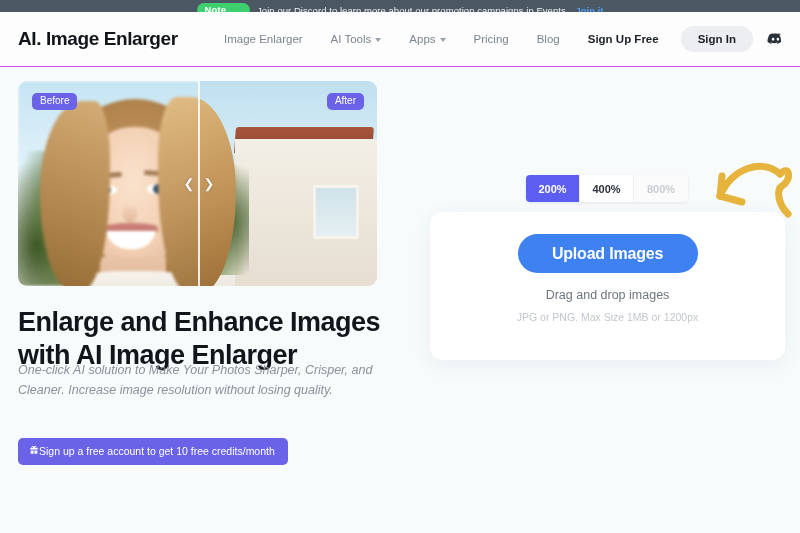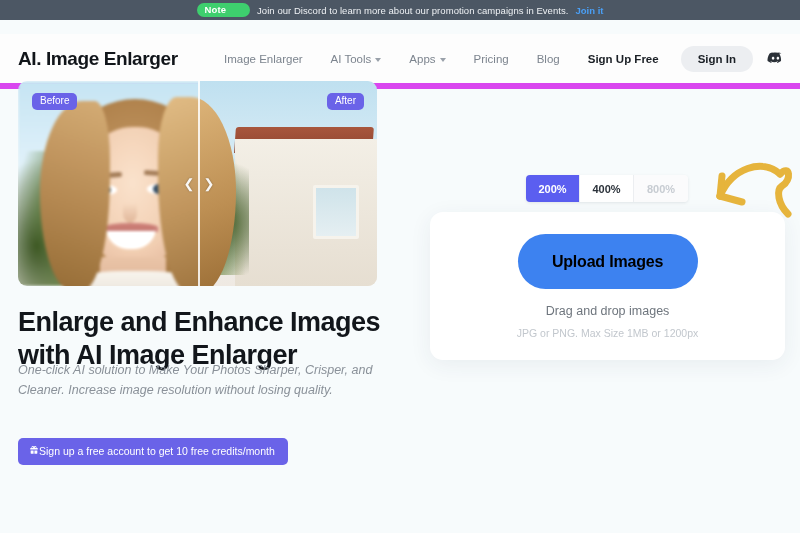--- a/index.html
+++ b/index.html
@@ -30,25 +30,25 @@
     line-height: 1;
     letter-spacing: .1px;
   }
   .banner-text {
     color: #eef1f4; font-size: 9.5px; letter-spacing: .05px; white-space: nowrap;
   }
   .banner-link { color: #4a9ff5; font-size: 9.5px; font-weight: bold; text-decoration: none; }
 
   
   .header {
-    position: absolute; top: 34px; left: 0;
+    position: absolute; top: 12px; left: 0;
     width: 800px; height: 55px;
     background: #fdfdfd;
     display: flex; align-items: center;
-    border-bottom: 6px solid #d946ef;
+    border-bottom: 1px solid #d946ef;
   }
   .logo {
     position: absolute; left: 18px; top: 50%; transform: translateY(-50%);
     font-size: 19px; font-weight: 800; color: #11151a;
     letter-spacing: -0.4px;
     white-space: nowrap;
   }
   .nav {
     position: absolute; right: 12px; top: 50%; transform: translateY(-50%);
     display: flex; align-items: center; gap: 4px;
@@ -237,22 +237,22 @@
   .upload-card {
     position: absolute; left: 430px; top: 212px;
     width: 355px; height: 148px;
     background: #ffffff;
     border-radius: 13px;
     box-shadow: 0 5px 22px rgba(45,60,90,.07);
     display: flex; flex-direction: column; align-items: center;
   }
   .upload-btn {
     margin-top: 22px;
-    width: 180px; height: 55px;
-    background: #3d82f0; color: #000000;
+    width: 180px; height: 39px;
+    background: #3d82f0; color: #ffffff;
     border-radius: 28px;
     display: flex; align-items: center; justify-content: center;
     font-size: 16px; font-weight: 800; letter-spacing: -0.2px;
     cursor: pointer;
   }
   .drag-text { margin-top: 15px; font-size: 12.5px; color: #6e757d; }
   .hint-text { margin-top: 9px; font-size: 10.5px; color: #c2c7cd; }
 
   .arrow-deco { position: absolute; left: 706px; top: 152px; pointer-events: none; }
 </style>

